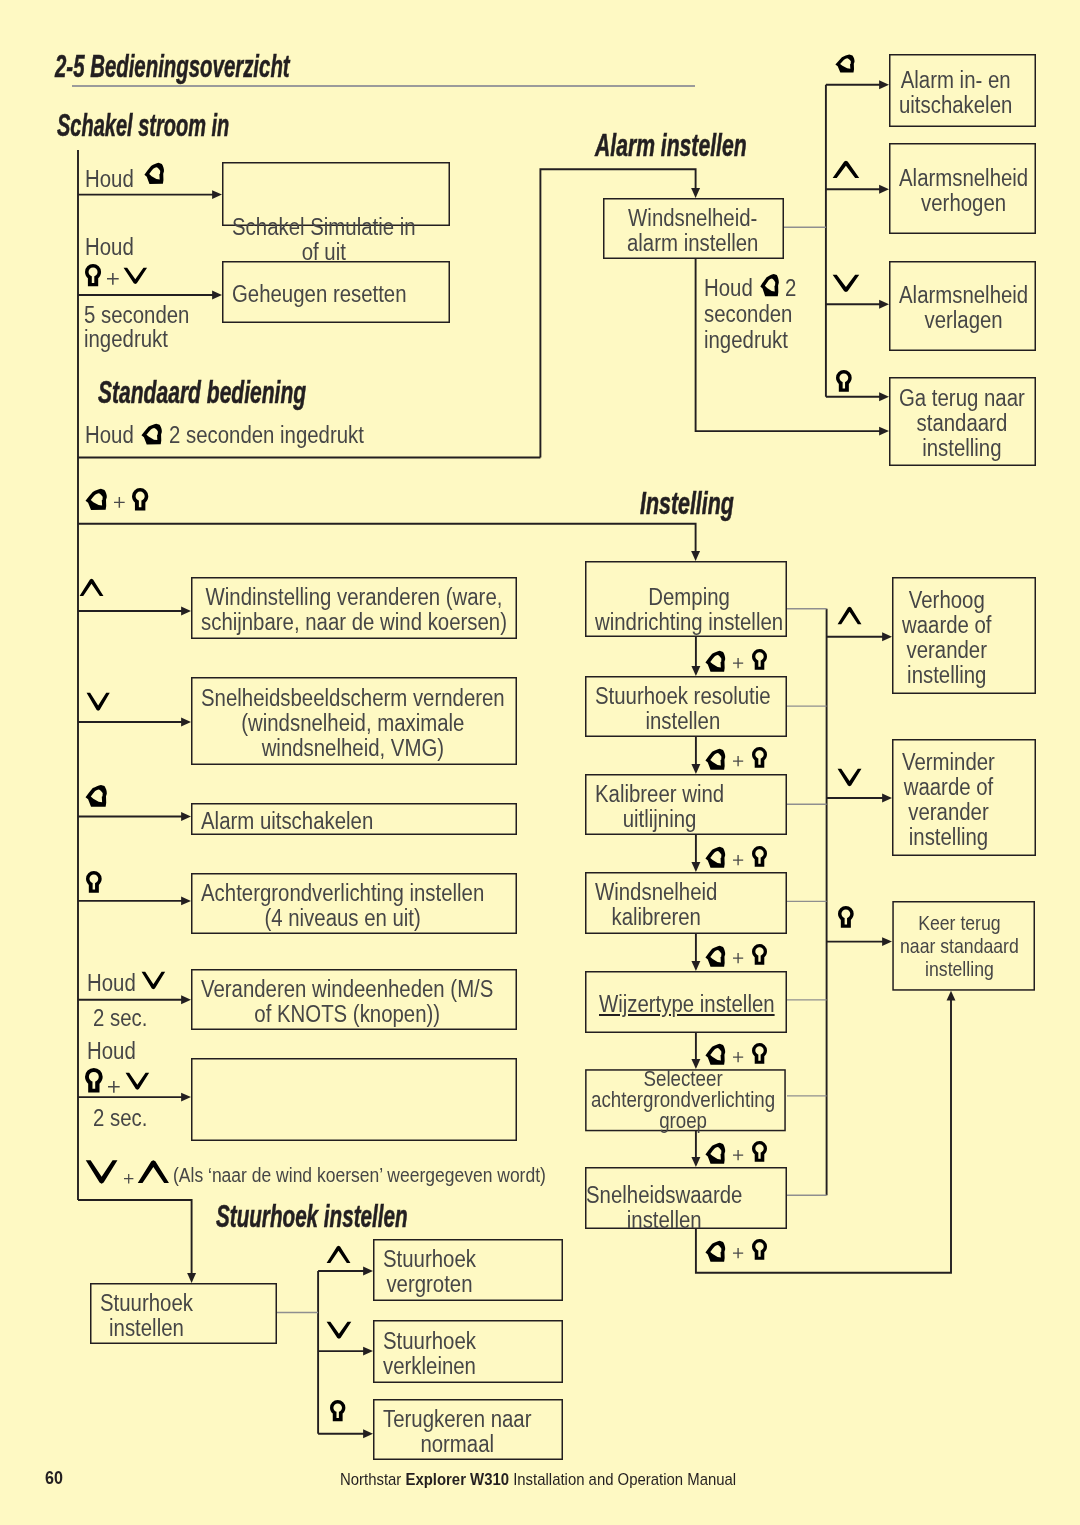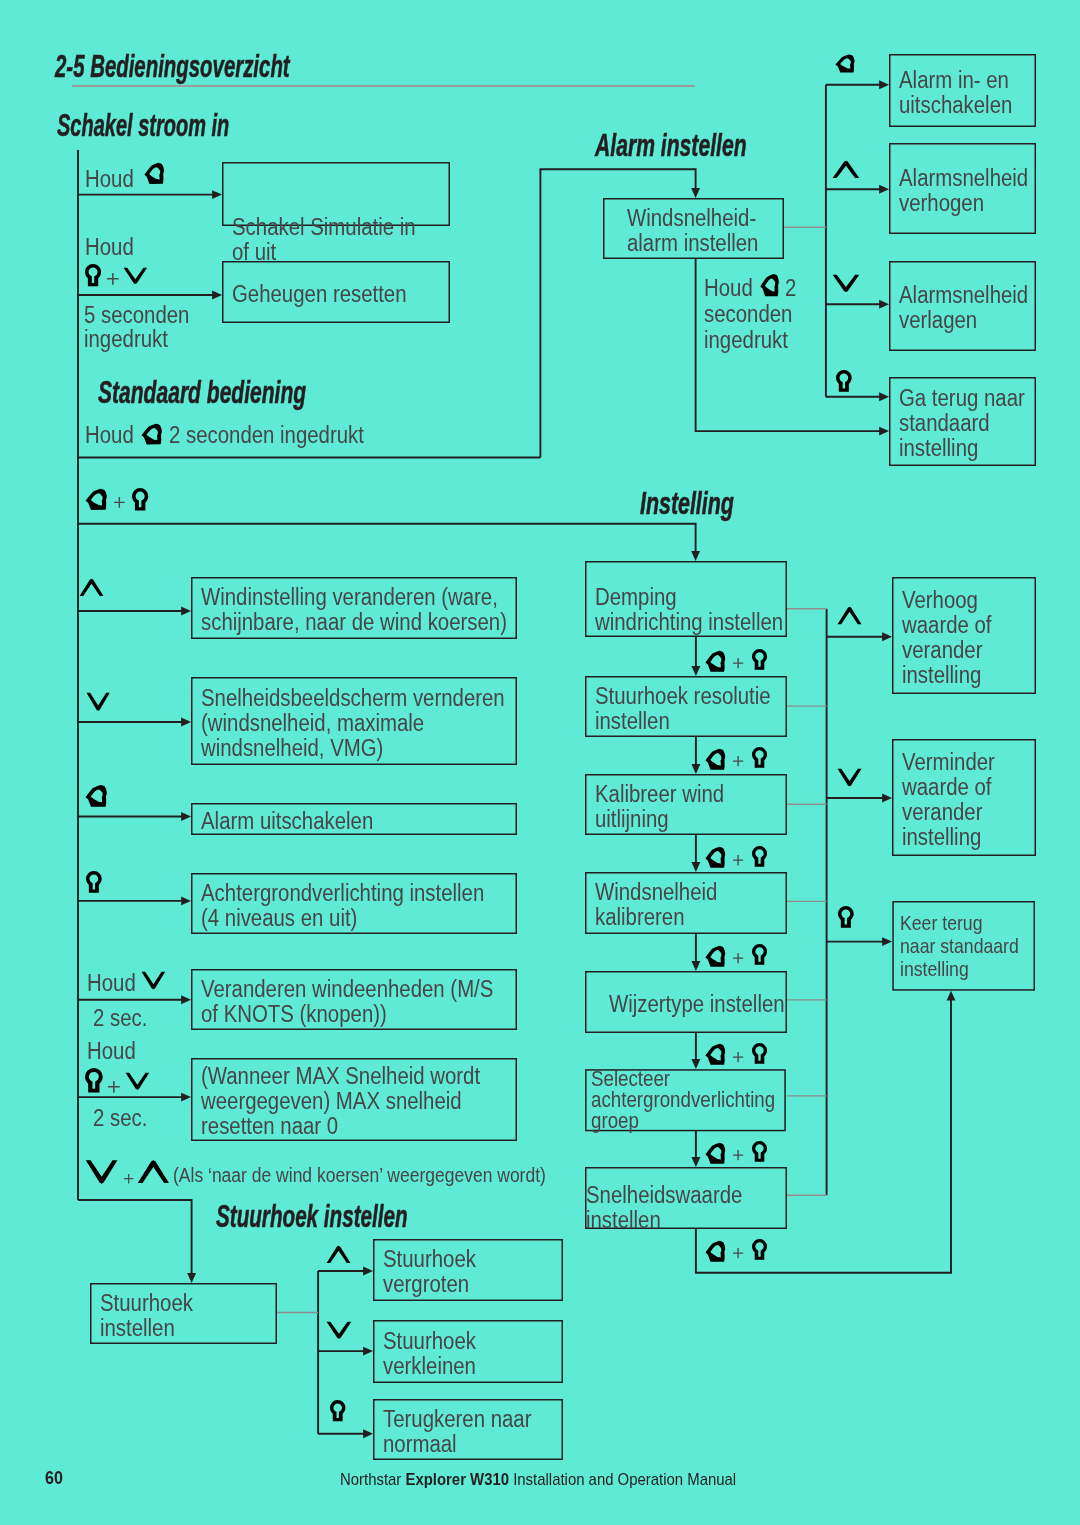--- a/index.html
+++ b/index.html
@@ -1,18 +1,18 @@
 <!DOCTYPE html>
 <html><head>
 <meta charset="utf-8">
 <style>
   html,body{margin:0;padding:0;background:#fff;}
   body{width:1080px;height:1525px;position:relative;
        font-family:"Liberation Sans",sans-serif;color:#231f20;}
-  #stage{position:absolute;left:0;top:0;width:1080px;height:1525px;overflow:hidden;background:#5eead4;}
+  #stage{position:absolute;left:0;top:0;width:1080px;height:1525px;overflow:hidden;background:#fef9c3;text-align:center;}
   svg#wires{position:absolute;left:0;top:0;width:1080px;height:1525px;}
   .bx{position:absolute;box-sizing:border-box;background:transparent;
       display:flex;align-items:center;}
   .bx > span{display:block;transform:scaleX(0.875);transform-origin:left center;
        white-space:pre;color:#464646;position:relative;}
   .hd{position:absolute;font-weight:bold;font-style:italic;color:#231f20;white-space:pre;
       display:inline-block;transform-origin:left top;
       -webkit-text-stroke:0.55px #231f20;}
   .lbl{position:absolute;color:#464646;white-space:pre;
       display:inline-block;transform:scaleX(0.875);transform-origin:left top;}
@@ -156,25 +156,20 @@
       <span style="top:2px;font-size:23.3px;line-height:25px;letter-spacing:0px;">Alarm uitschakelen</span>
     </div>
 <div class="bx" style="left:191px;top:873px;width:326px;height:61px;padding-left:9.5px;">
       <span style="top:2px;font-size:23.3px;line-height:25px;letter-spacing:0px;">Achtergrondverlichting instellen
 (4 niveaus en uit)</span>
     </div>
 <div class="bx" style="left:191px;top:969px;width:326px;height:61px;padding-left:9.5px;">
       <span style="top:2px;font-size:23.3px;line-height:25px;letter-spacing:0px;">Veranderen windeenheden (M/S
 of KNOTS (knopen))</span>
     </div>
-<div class="bx" style="left:191px;top:1058px;width:326px;height:83px;padding-left:9.5px;">
-      <span style="top:2px;font-size:23.3px;line-height:25px;letter-spacing:0px;">(Wanneer MAX Snelheid wordt
-weergegeven) MAX snelheid
-resetten naar 0</span>
-    </div>
 <div class="bx" style="left:603px;top:198px;width:181px;height:61px;padding-left:24px;">
       <span style="top:2px;font-size:23.3px;line-height:25px;letter-spacing:0px;">Windsnelheid-
 alarm instellen</span>
     </div>
 <div class="bx" style="left:889px;top:54px;width:147px;height:73px;padding-left:9.5px;">
       <span style="top:2px;font-size:23.3px;line-height:25px;letter-spacing:0px;">Alarm in- en
 uitschakelen</span>
     </div>
 <div class="bx" style="left:889px;top:143px;width:147px;height:91px;padding-left:9.5px;">
       <span style="top:2px;font-size:23.3px;line-height:25px;letter-spacing:0px;">Alarmsnelheid
@@ -198,21 +193,21 @@
 instellen</span>
     </div>
 <div class="bx" style="left:585px;top:774px;width:202px;height:61px;padding-left:9.5px;">
       <span style="top:2px;font-size:23.3px;line-height:25px;letter-spacing:0px;">Kalibreer wind
 uitlijning</span>
     </div>
 <div class="bx" style="left:585px;top:872px;width:202px;height:62px;padding-left:9.5px;">
       <span style="top:2px;font-size:23.3px;line-height:25px;letter-spacing:0px;">Windsnelheid
 kalibreren</span>
     </div>
-<div class="bx" style="left:585px;top:971px;width:202px;height:62px;padding-left:24px;">
+<div class="bx" style="left:585px;top:971px;width:202px;height:62px;padding-left:14px;text-decoration:underline;">
       <span style="top:2px;font-size:23.3px;line-height:25px;letter-spacing:0px;">Wijzertype instellen</span>
     </div>
 <div class="bx" style="left:585.1px;top:1069.2px;width:200.7px;height:62.1px;padding-left:6.1px;border-radius:13px;">
       <span style="top:0px;font-size:21.4px;line-height:20.6px;letter-spacing:0px;">Selecteer
 achtergrondverlichting
 groep</span>
     </div>
 <div class="bx" style="left:585px;top:1167px;width:202px;height:78px;padding-left:1px;">
       <span style="top:2px;font-size:23.3px;line-height:25px;letter-spacing:0px;">Snelheidswaarde
 instellen</span>

